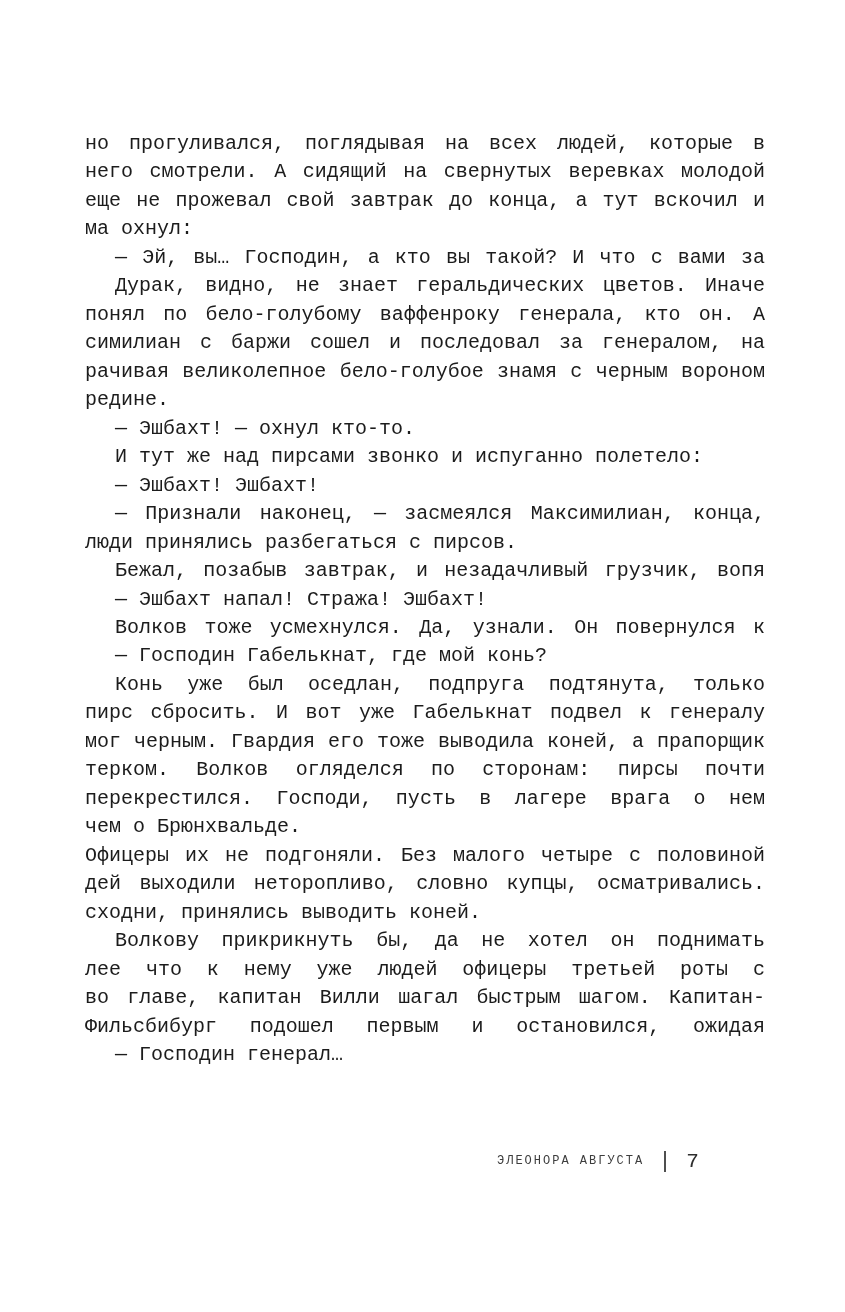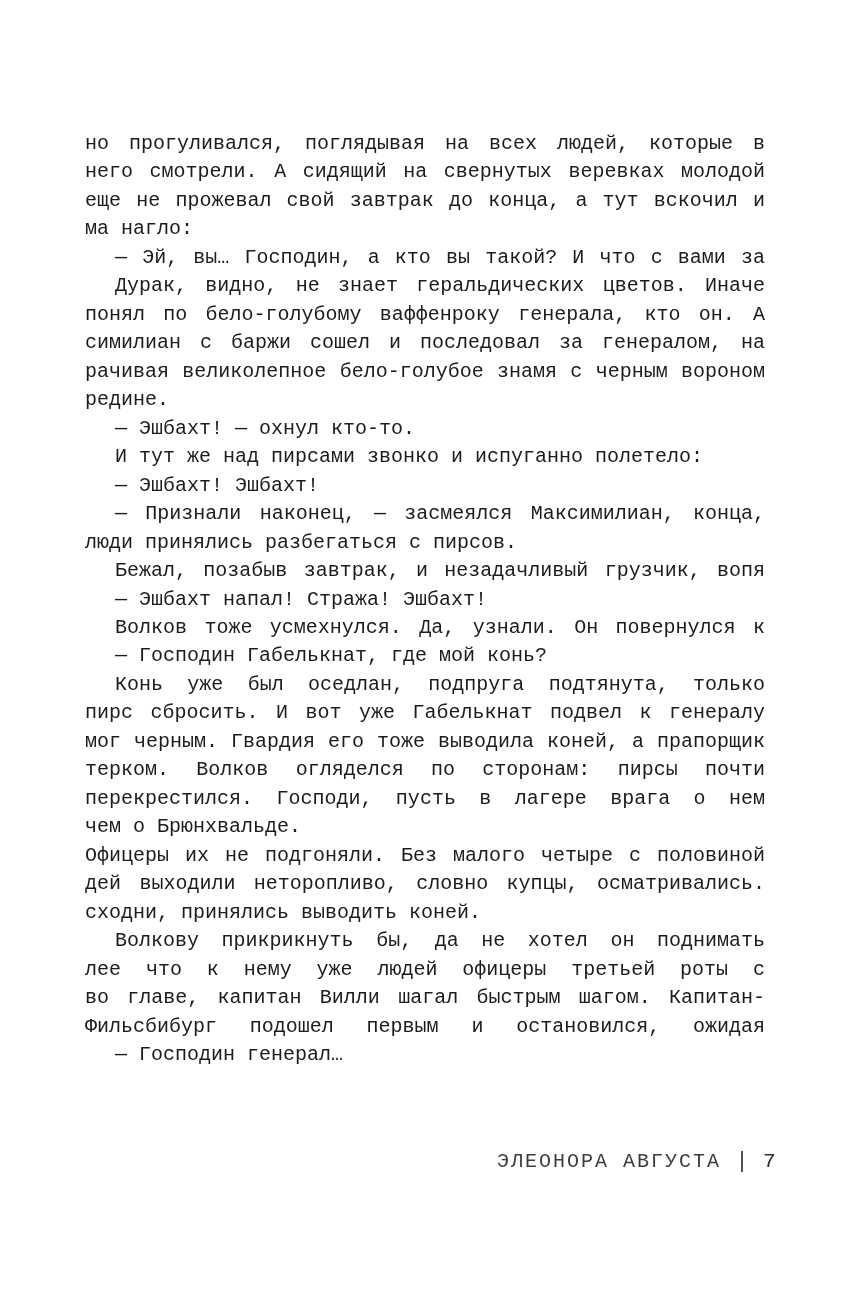--- a/index.html
+++ b/index.html
@@ -39,21 +39,21 @@
   .footer {
     position: absolute;
     left: 497px;
     top: 1148px;
     height: 26px;
     display: flex;
     align-items: center;
     gap: 20px;
   }
   .running-title {
-    font-size: 20px;
+    font-size: 12px;
     letter-spacing: 2px;
     color: #3d3d3d;
     white-space: nowrap;
   }
   .footer-divider {
     width: 2px;
     height: 21px;
     background: #4f4f4f;
   }
   .page-number {
@@ -63,21 +63,21 @@
 </style>
 </head>
 <body>
 
 <div id="page" style="background: rgb(255, 255, 255); font-family: Liberation Mono, monospace;">
 
   <div class="text-block" style="color: rgb(28, 28, 28);">
       <div class="line">но прогуливался, поглядывая на всех людей, которые в удивлении на</div>
       <div class="line">него смотрели. А сидящий на свернутых веревках молодой грузчик</div>
       <div class="line">еще не прожевал свой завтрак до конца, а тут вскочил и закричал весь-</div>
-      <div class="line last">ма нагло:</div>
+      <div class="line last">ма охнул:</div>
       <div class="line indent last">— Эй, вы… Господин, а кто вы такой? И что с вами за люди?</div>
       <div class="line indent">Дурак, видно, не знает геральдических цветов. Иначе сразу бы</div>
       <div class="line">понял по бело-голубому ваффенроку генерала, кто он. А тут Мак-</div>
       <div class="line">симилиан с баржи сошел и последовал за генералом, на ходу разво-</div>
       <div class="line">рачивая великолепное бело-голубое знамя с черным вороном посе-</div>
       <div class="line last">редине.</div>
       <div class="line indent last">— Эшбахт! — охнул кто-то.</div>
       <div class="line indent last">И тут же над пирсами звонко и испуганно полетело:</div>
       <div class="line indent last">— Эшбахт! Эшбахт!</div>
       <div class="line indent">— Признали наконец, — засмеялся Максимилиан, конца, как</div>

